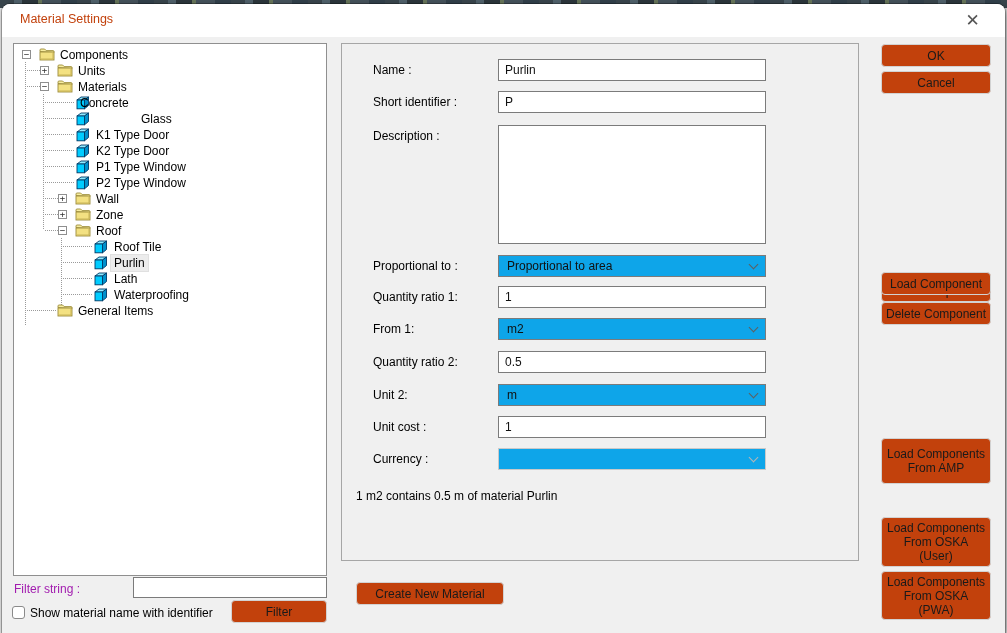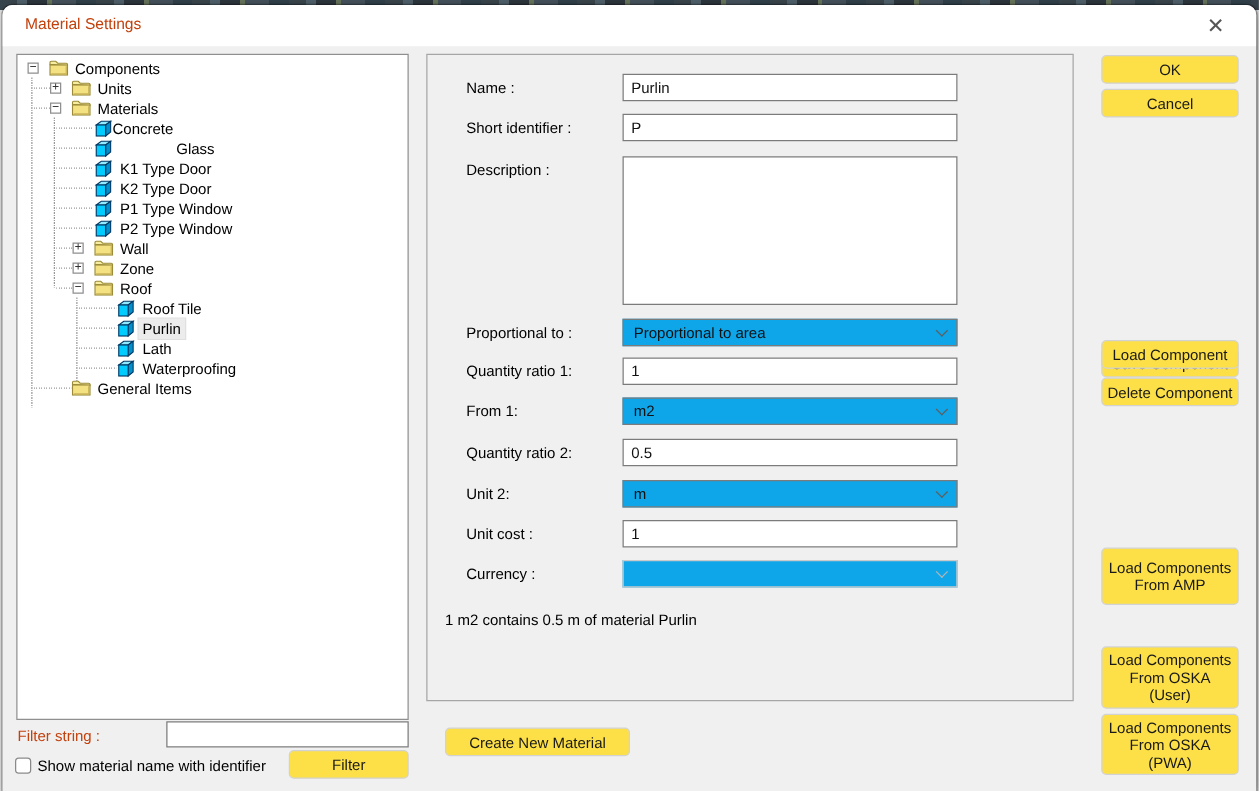--- a/index.html
+++ b/index.html
@@ -49,32 +49,32 @@
     position:absolute; top:3px; width:9px; height:9px;
     border:1px solid #8f8f8f; background:#fff;
     font-family:"DejaVu Sans Mono", monospace; font-size:9px; line-height:7px;
     text-align:center; color:#333; cursor:default;
   }
   .ticon { position:absolute; top:1px; width:16px; height:13px; }
   .ticon svg { display:block; }
   .tlabel { position:absolute; top:0; padding:1px 3px; white-space:nowrap; }
   .tlabel.selected { background:#ececec; outline:1px solid #e0e0e0; }
   
-  .filter-label { position:absolute; left:12px; top:578px; font-size:12px; color:#c2410c; }
+  .filter-label { position:absolute; left:12px; top:578px; font-size:12px; color:#a21caf; }
   .filter-input {
     position:absolute; left:131px; top:573px; width:194px; height:21px;
     border:1px solid #7b7b7b; background:#fff; font:12px "Liberation Sans",sans-serif; padding:0 6px;
   }
   .chkbox {
     position:absolute; left:10px; top:602px; width:13px; height:13px;
     border:1px solid #8a8a8a; border-radius:3px; background:#fff;
   }
   .chk-label { position:absolute; left:28px; top:602px; font-size:12px; color:#000; }
   .btn {
-    background:#fde047; border:1px solid #d2d2d2; border-radius:4px;
+    background:#c2410c; border:1px solid #d2d2d2; border-radius:4px;
     font:12px "Liberation Sans",sans-serif; color:#1a1a1a;
     display:flex; align-items:center; justify-content:center;
     text-align:center; white-space:pre-line; line-height:14px; cursor:default;
   }
   .filter-btn { position:absolute; left:229px; top:596px; width:96px; height:23px; }
   
   .form-panel { position:absolute; left:339px; top:39px; width:518px; height:518px; border:1px solid #a6a6a6; }
   .flabel { position:absolute; left:31px; font-size:12px; color:#000; white-space:nowrap; }
   .ffield {
     position:absolute; left:156px; width:268px; height:22px;
@@ -159,21 +159,21 @@
         <div class="tree-row">
       <span class="hline" style="left: 30px; width: 30px;"></span>
 
       <span class="ticon" style="left: 60px;">
             <svg width="15" height="14" viewBox="0 0 15 14">
               <polygon points="2,4 6,1 13.5,1 9.5,4" fill="#8feaff" stroke="#003a66" stroke-width="0.9"></polygon>
               <polygon points="9.5,4 13.5,1 13.5,9.5 9.5,12.8" fill="#0090cc" stroke="#003a66" stroke-width="0.9"></polygon>
               <rect x="2" y="4" width="7.5" height="8.8" fill="#00ccff" stroke="#003a66" stroke-width="0.9"></rect>
             </svg>
           </span>
-      <span class="tlabel" style="left: 72px;">Concrete</span>
+      <span class="tlabel" style="left: 62px;">Concrete</span>
     </div>
         <div class="tree-row">
       <span class="hline" style="left: 30px; width: 30px;"></span>
 
       <span class="ticon" style="left: 60px;">
             <svg width="15" height="14" viewBox="0 0 15 14">
               <polygon points="2,4 6,1 13.5,1 9.5,4" fill="#8feaff" stroke="#003a66" stroke-width="0.9"></polygon>
               <polygon points="9.5,4 13.5,1 13.5,9.5 9.5,12.8" fill="#0090cc" stroke="#003a66" stroke-width="0.9"></polygon>
               <rect x="2" y="4" width="7.5" height="8.8" fill="#00ccff" stroke="#003a66" stroke-width="0.9"></rect>
             </svg>

